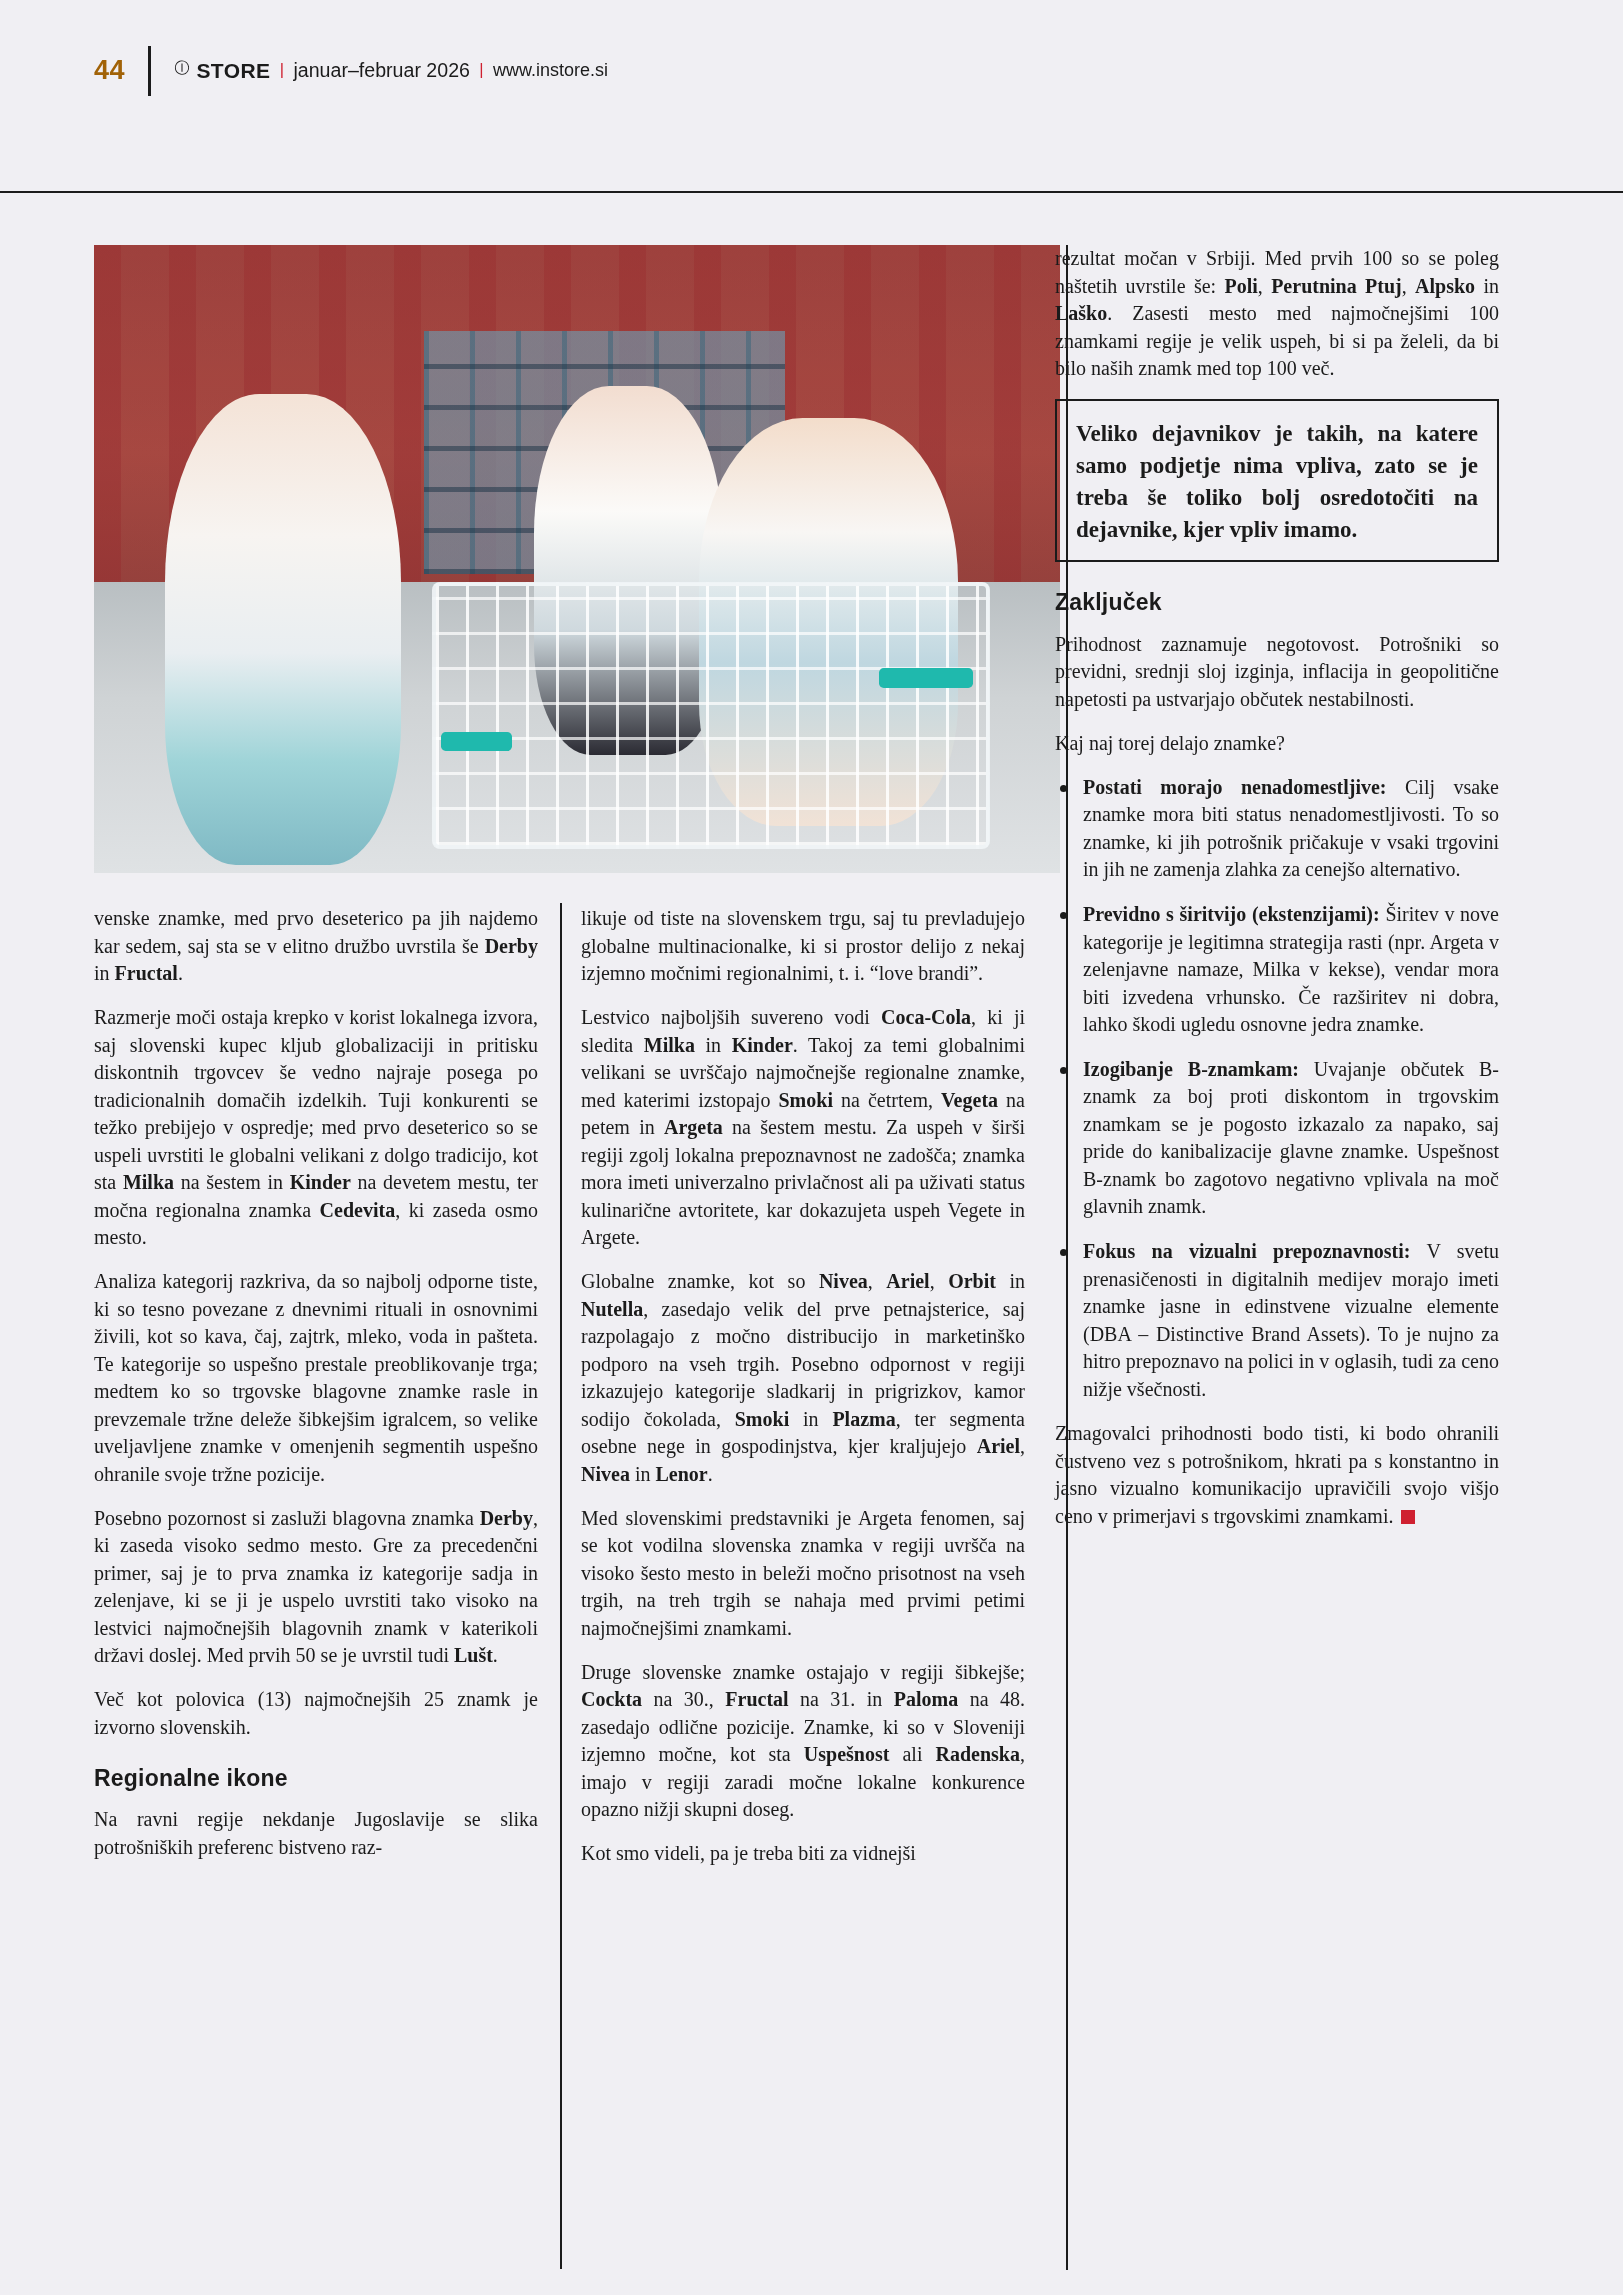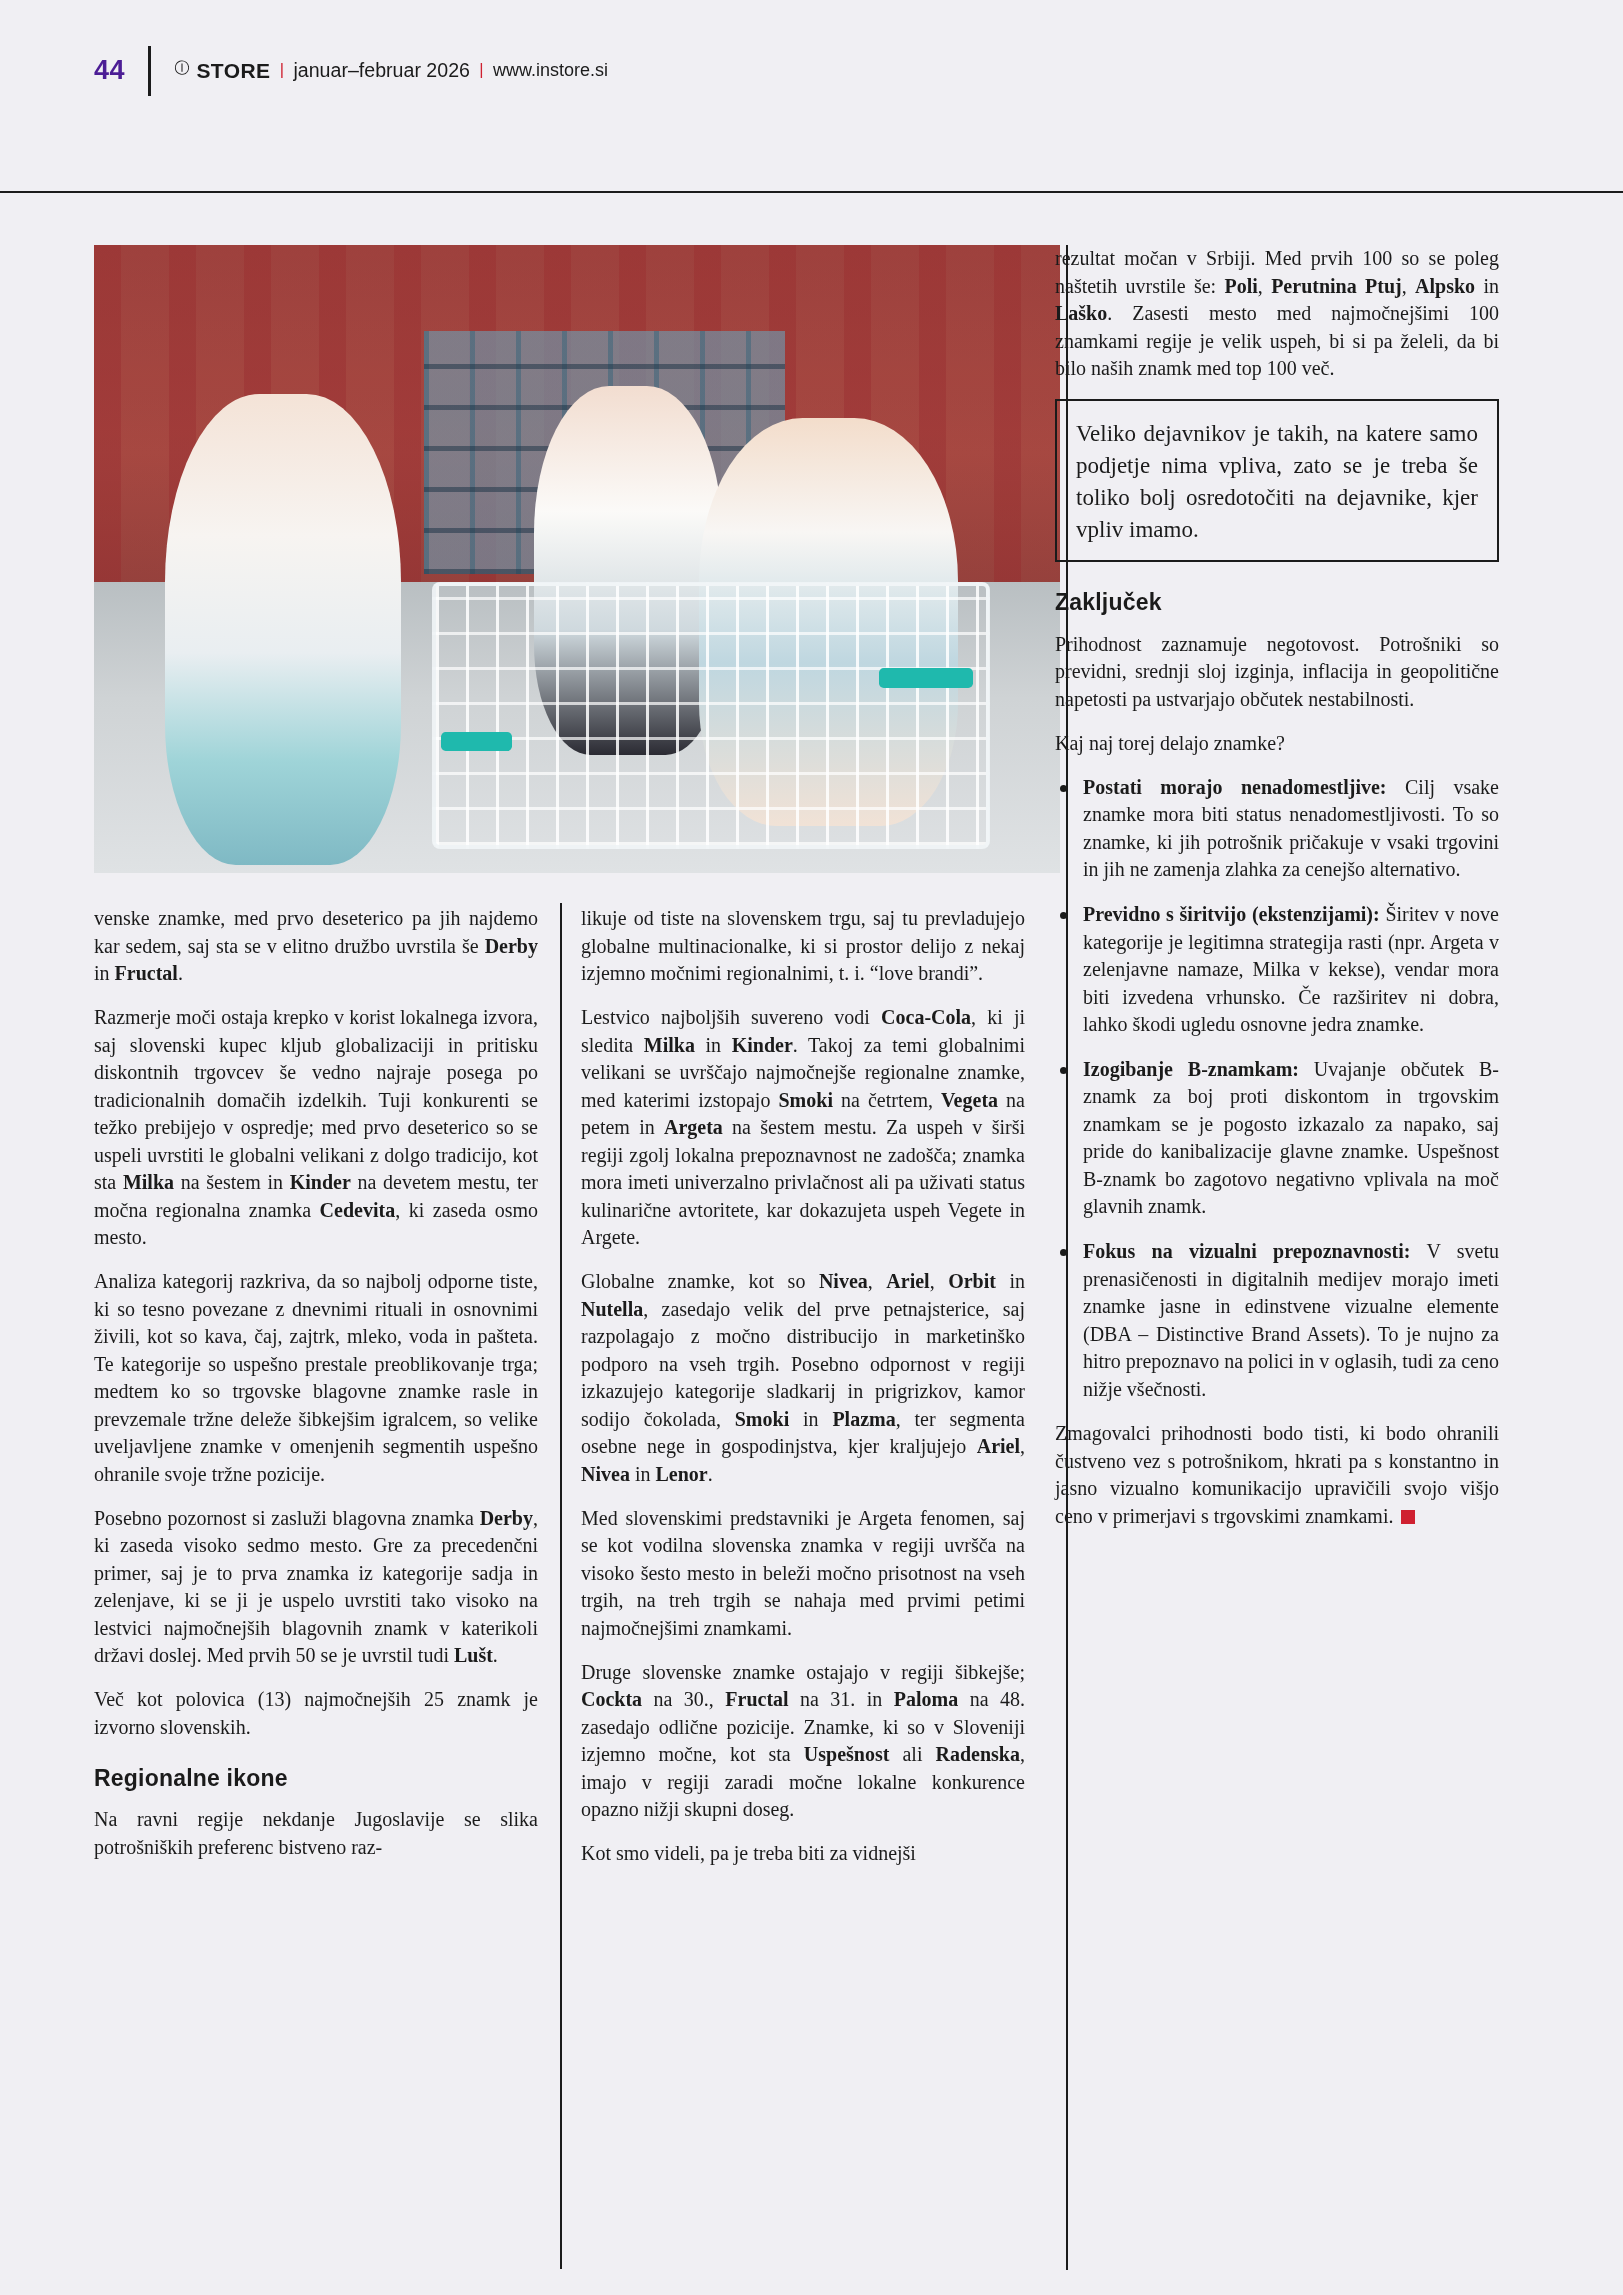--- a/index.html
+++ b/index.html
@@ -32,21 +32,21 @@
     left: 94px;
     top: 47px;
     display: flex;
     align-items: center;
     height: 47px;
   }
   .page-number {
     font-family: "Liberation Sans", sans-serif;
     font-weight: bold;
     font-size: 27px;
-    color: #4c1d95;
+    color: #a16207;
     letter-spacing: 0.4px;
     margin-right: 23.6px;
   }
   .vrule {
     width: 2.4px;
     height: 50px;
     background: #1b1b1b;
     margin-right: 23.6px;
   }
   .brand-line {
@@ -203,20 +203,21 @@
     margin: 23.6px 0 14px 0;
     letter-spacing: 0.2px;
   }
   .pull-quote {
     border: 2.4px solid #1b1b1b;
     padding: 17.3px 19px 14px 19px;
     margin: 7.9px 0 27px 0;
     font-size: 23px;
     line-height: 32px;
     text-align: justify;
+    font-weight: bold;
   }
   ul.bullets {
     list-style: none;
     margin: 4.7px 0 0 0;
     padding: 0;
   }
   ul.bullets li {
     position: relative;
     padding-left: 28px;
     margin-bottom: 17.3px;

